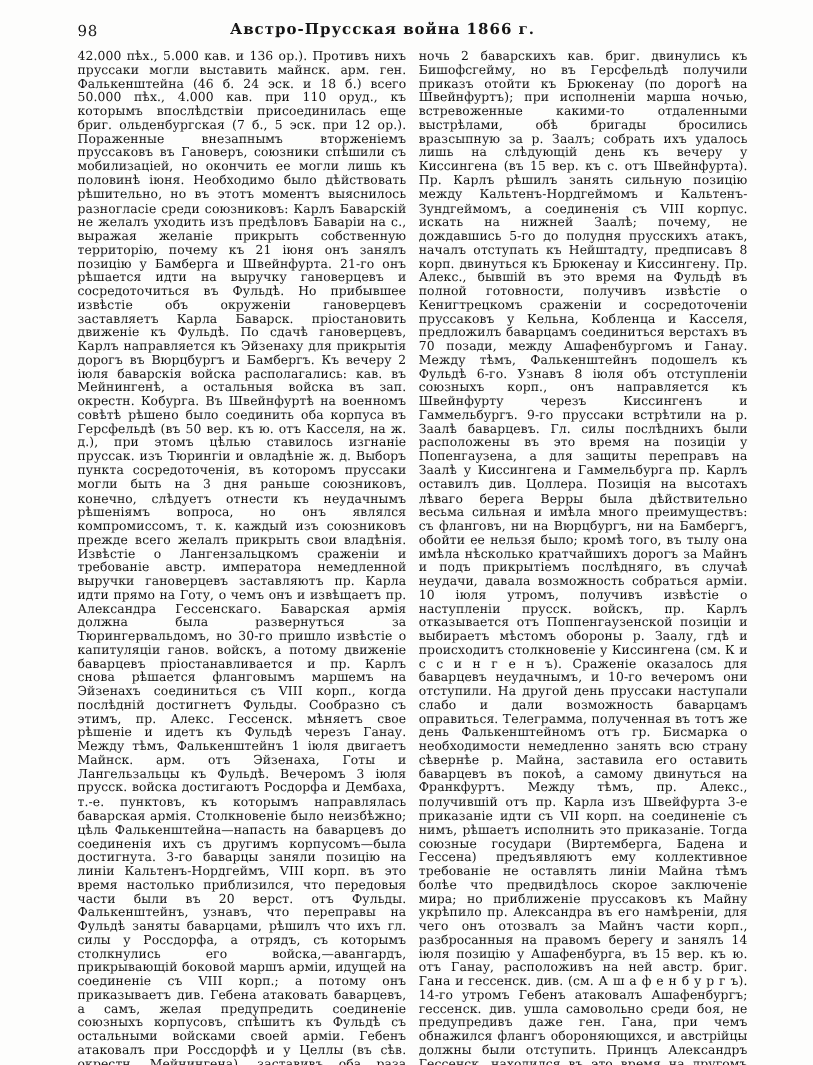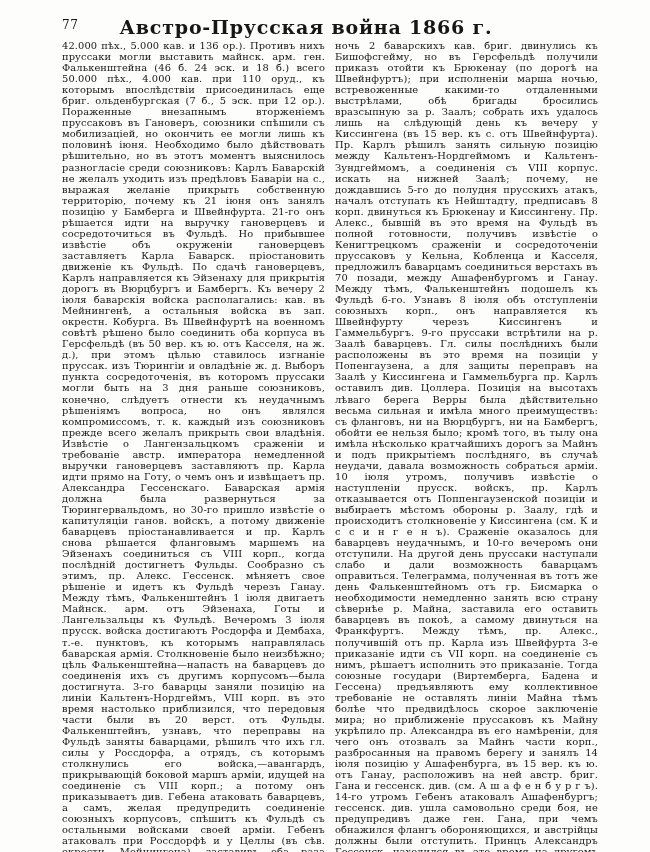--- a/index.html
+++ b/index.html
@@ -32,21 +32,21 @@
     font-size: 12px;
     letter-spacing: 0.5px;
   }
   .header-title {
     position: absolute;
     left: 0;
     right: 60px;
     top: 0;
     text-align: center;
     font-weight: bold;
-    font-size: 19px;
+    font-size: 12px;
     letter-spacing: 0.8px;
     white-space: nowrap;
   }
   .text-block {
     position: absolute;
     top: 40px;
     left: 62px;
     width: 536px;
     display: flex;
     gap: 10px;
@@ -61,21 +61,21 @@
     word-spacing: 0.2px;
     letter-spacing: 0.1px;
   }
 </style>
 </head>
 <body>
 
 <div class="page">
 
   <div class="page-header">
-    <span class="page-number">77</span>
+    <span class="page-number">98</span>
     <div class="header-title">Австро-Прусская война 1866 г.</div>
   </div>
 
   <div class="text-block">
     <div class="col">42.000 пѣх., 5.000 кав. и 136 ор.). Противъ нихъ пруссаки могли выставить майнск. арм. ген. Фалькенштейна (46 б. 24 эск. и 18 б.) всего 50.000 пѣх., 4.000 кав. при 110 оруд., къ которымъ впослѣдствіи присоединилась еще бриг. ольденбургская (7 б., 5 эск. при 12 ор.). Пораженные внезапнымъ вторженіемъ пруссаковъ въ Гановеръ, союзники спѣшили съ мобилизаціей, но окончить ее могли лишь къ половинѣ іюня. Необходимо было дѣйствовать рѣшительно, но въ этотъ моментъ выяснилось разногласіе среди союзниковъ: Карлъ Баварскій не желалъ уходить изъ предѣловъ Баваріи на с., выражая желаніе прикрыть собственную территорію, почему къ 21 іюня онъ занялъ позицію у Бамберга и Швейнфурта. 21-го онъ рѣшается идти на выручку гановерцевъ и сосредоточиться въ Фульдѣ. Но прибывшее извѣстіе объ окруженіи гановерцевъ заставляетъ Карла Баварск. пріостановить движеніе къ Фульдѣ. По сдачѣ гановерцевъ, Карлъ направляется къ Эйзенаху для прикрытія дорогъ въ Вюрцбургъ и Бамбергъ. Къ вечеру 2 іюля баварскія войска располагались: кав. въ Мейнингенѣ, а остальныя войска въ зап. окрестн. Кобурга. Въ Швейнфуртѣ на военномъ совѣтѣ рѣшено было соединить оба корпуса въ Герсфельдѣ (въ 50 вер. къ ю. отъ Касселя, на ж. д.), при этомъ цѣлью ставилось изгнаніе пруссак. изъ Тюрингіи и овладѣніе ж. д. Выборъ пункта сосредоточенія, въ которомъ пруссаки могли быть на 3 дня раньше союзниковъ, конечно, слѣдуетъ отнести къ неудачнымъ рѣшеніямъ вопроса, но онъ являлся компромиссомъ, т. к. каждый изъ союзниковъ прежде всего желалъ прикрыть свои владѣнія. Извѣстіе о Лангензальцкомъ сраженіи и требованіе австр. императора немедленной выручки гановерцевъ заставляютъ пр. Карла идти прямо на Готу, о чемъ онъ и извѣщаетъ пр. Александра Гессенскаго. Баварская армія должна была развернуться за Тюрингервальдомъ, но 30-го пришло извѣстіе о капитуляціи ганов. войскъ, а потому движеніе баварцевъ пріостанавливается и пр. Карлъ снова рѣшается фланговымъ маршемъ на Эйзенахъ соединиться съ VIII корп., когда послѣдній достигнетъ Фульды. Сообразно съ этимъ, пр. Алекс. Гессенск. мѣняетъ свое рѣшеніе и идетъ къ Фульдѣ черезъ Ганау. Между тѣмъ, Фалькенштейнъ 1 іюля двигаетъ Майнск. арм. отъ Эйзенаха, Готы и Лангельзальцы къ Фульдѣ. Вечеромъ 3 іюля прусск. войска достигаютъ Росдорфа и Дембаха, т.-е. пунктовъ, къ которымъ направлялась баварская армія. Столкновеніе было неизбѣжно; цѣль Фалькенштейна—напасть на баварцевъ до соединенія ихъ съ другимъ корпусомъ—была достигнута. 3-го баварцы заняли позицію на линіи Кальтенъ-Нордгеймъ, VIII корп. въ это время настолько приблизился, что передовыя части были въ 20 верст. отъ Фульды. Фалькенштейнъ, узнавъ, что переправы на Фульдѣ заняты баварцами, рѣшилъ что ихъ гл. силы у Россдорфа, а отрядъ, съ которымъ столкнулись его войска,—авангардъ, прикрывающій боковой маршъ арміи, идущей на соединеніе съ VIII корп.; а потому онъ приказываетъ див. Гебена атаковать баварцевъ, а самъ, желая предупредить соединеніе союзныхъ корпусовъ, спѣшитъ къ Фульдѣ съ остальными войсками своей арміи. Гебенъ атаковалъ при Россдорфѣ и у Целлы (въ сѣв. окрестн. Мейнингена), заставивъ оба раза отступить баварцевъ; въ ту же</div>
     <div class="col">ночь 2 баварскихъ кав. бриг. двинулись къ Бишофсгейму, но въ Герсфельдѣ получили приказъ отойти къ Брюкенау (по дорогѣ на Швейнфуртъ); при исполненіи марша ночью, встревоженные какими-то отдаленными выстрѣлами, обѣ бригады бросились вразсыпную за р. Заалъ; собрать ихъ удалось лишь на слѣдующій день къ вечеру у Киссингена (въ 15 вер. къ с. отъ Швейнфурта). Пр. Карлъ рѣшилъ занять сильную позицію между Кальтенъ-Нордгеймомъ и Кальтенъ-Зундгеймомъ, а соединенія съ VIII корпус. искать на нижней Заалѣ; почему, не дождавшись 5-го до полудня прусскихъ атакъ, началъ отступать къ Нейштадту, предписавъ 8 корп. двинуться къ Брюкенау и Киссингену. Пр. Алекс., бывшій въ это время на Фульдѣ въ полной готовности, получивъ извѣстіе о Кенигтрецкомъ сраженіи и сосредоточеніи пруссаковъ у Кельна, Кобленца и Касселя, предложилъ баварцамъ соединиться верстахъ въ 70 позади, между Ашафенбургомъ и Ганау. Между тѣмъ, Фалькенштейнъ подошелъ къ Фульдѣ 6-го. Узнавъ 8 іюля объ отступленіи союзныхъ корп., онъ направляется къ Швейнфурту черезъ Киссингенъ и Гаммельбургъ. 9-го пруссаки встрѣтили на р. Заалѣ баварцевъ. Гл. силы послѣднихъ были расположены въ это время на позиціи у Попенгаузена, а для защиты переправъ на Заалѣ у Киссингена и Гаммельбурга пр. Карлъ оставилъ див. Цоллера. Позиція на высотахъ лѣваго берега Верры была дѣйствительно весьма сильная и имѣла много преимуществъ: съ фланговъ, ни на Вюрцбургъ, ни на Бамбергъ, обойти ее нельзя было; кромѣ того, въ тылу она имѣла нѣсколько кратчайшихъ дорогъ за Майнъ и подъ прикрытіемъ послѣдняго, въ случаѣ неудачи, давала возможность собраться арміи. 10 іюля утромъ, получивъ извѣстіе о наступленіи прусск. войскъ, пр. Карлъ отказывается отъ Поппенгаузенской позиціи и выбираетъ мѣстомъ обороны р. Заалу, гдѣ и происходитъ столкновеніе у Киссингена (см. К и с с и н г е н ъ). Сраженіе оказалось для баварцевъ неудачнымъ, и 10-го вечеромъ они отступили. На другой день пруссаки наступали слабо и дали возможность баварцамъ оправиться. Телеграмма, полученная въ тотъ же день Фалькенштейномъ отъ гр. Бисмарка о необходимости немедленно занять всю страну сѣвернѣе р. Майна, заставила его оставить баварцевъ въ покоѣ, а самому двинуться на Франкфуртъ. Между тѣмъ, пр. Алекс., получившій отъ пр. Карла изъ Швейфурта 3-е приказаніе идти съ VII корп. на соединеніе съ нимъ, рѣшаетъ исполнить это приказаніе. Тогда союзные государи (Виртемберга, Бадена и Гессена) предъявляютъ ему коллективное требованіе не оставлять линіи Майна тѣмъ болѣе что предвидѣлось скорое заключеніе мира; но приближеніе пруссаковъ къ Майну укрѣпило пр. Александра въ его намѣреніи, для чего онъ отозвалъ за Майнъ части корп., разбросанныя на правомъ берегу и занялъ 14 іюля позицію у Ашафенбурга, въ 15 вер. къ ю. отъ Ганау, расположивъ на ней австр. бриг. Гана и гессенск. див. (см. А ш а ф е н б у р г ъ). 14-го утромъ Гебенъ атаковалъ Ашафенбургъ; гессенск. див. ушла самовольно среди боя, не предупредивъ даже ген. Гана, при чемъ обнажился флангъ обороняющихся, и австрійцы должны были отступить. Принцъ Александръ Гессенск. находился въ это время на другомъ берегу и не могъ по-</div>
   </div>
 
 </div>
 

